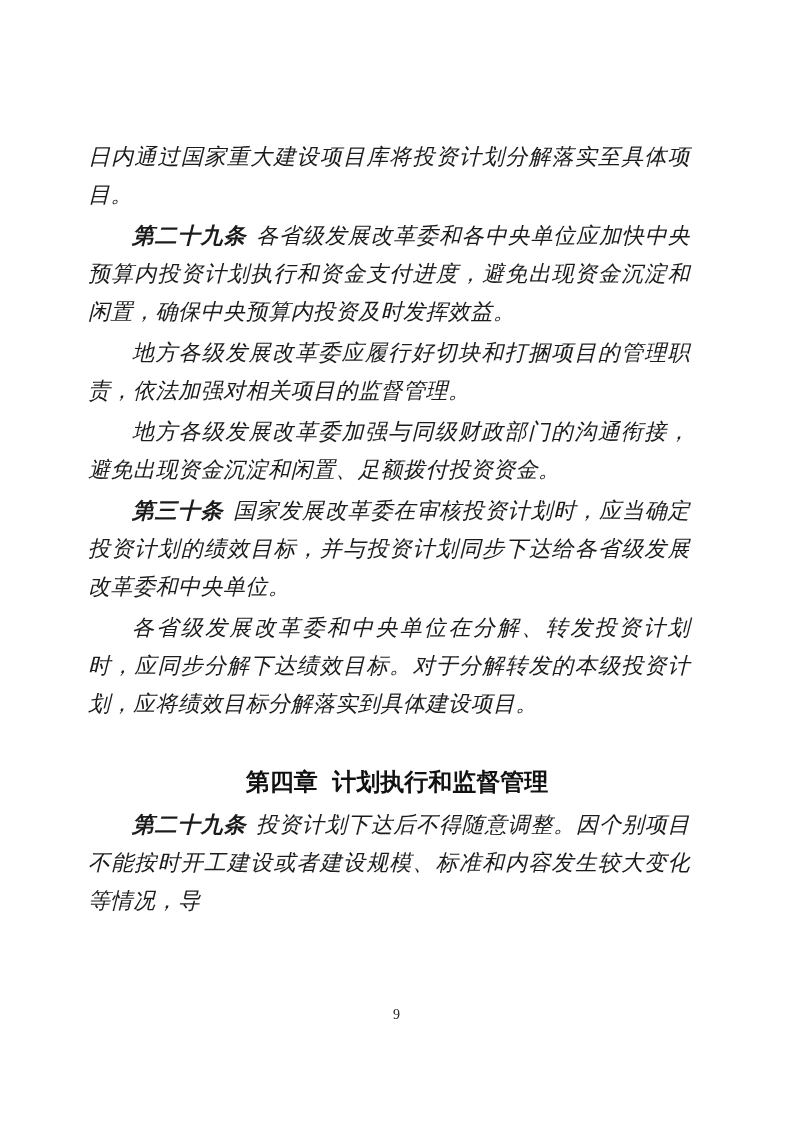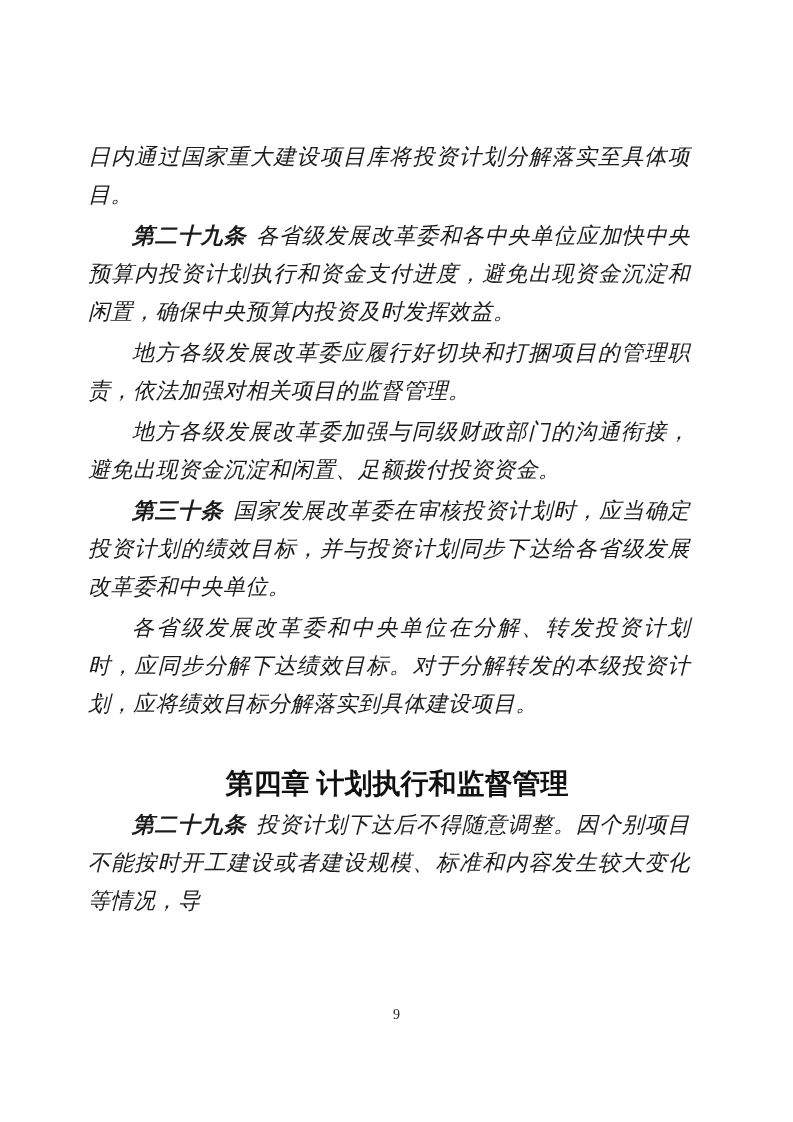--- a/index.html
+++ b/index.html
@@ -36,23 +36,23 @@
   .para.indent {
     text-indent: 44px;
   }
   .lead {
     font-family: "Liberation Sans", "DejaVu Sans", sans-serif;
     font-weight: 700;
     margin-right: 0.45em;
   }
   .chapter {
     margin: 42px 0 0 0;
-    font-family: Liberation Serif, serif;
+    font-family: Liberation Mono, monospace;
     font-weight: 700;
-    font-size: 28px;
+    font-size: 24px;
     line-height: 38px;
     text-align: center;
     color: #111111;
   }
   .page-number {
     position: absolute;
     top: 1004px;
     left: 0;
     width: 100%;
     text-align: center;

